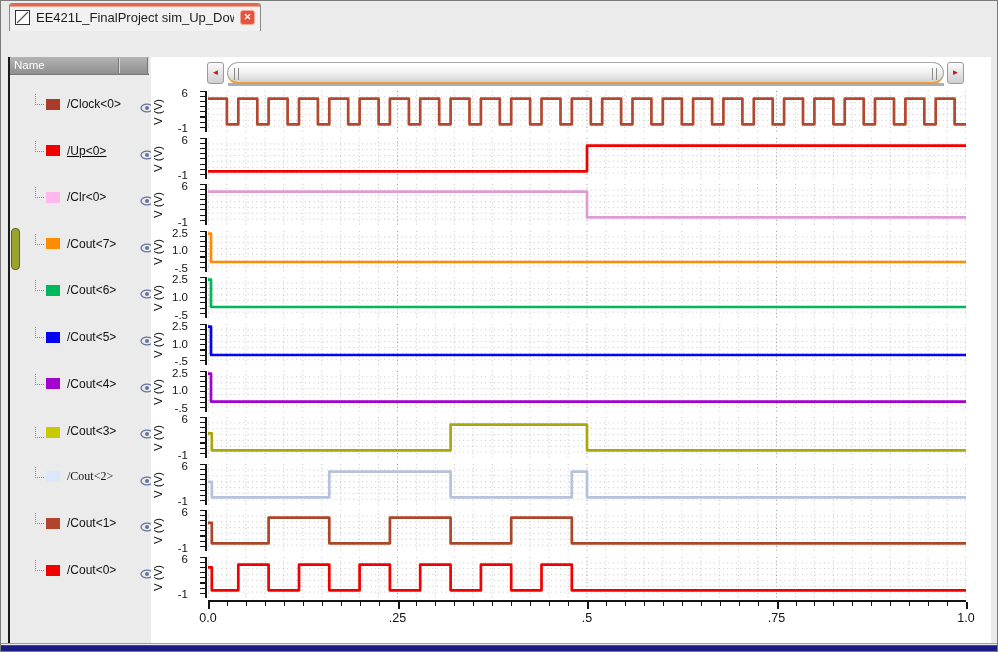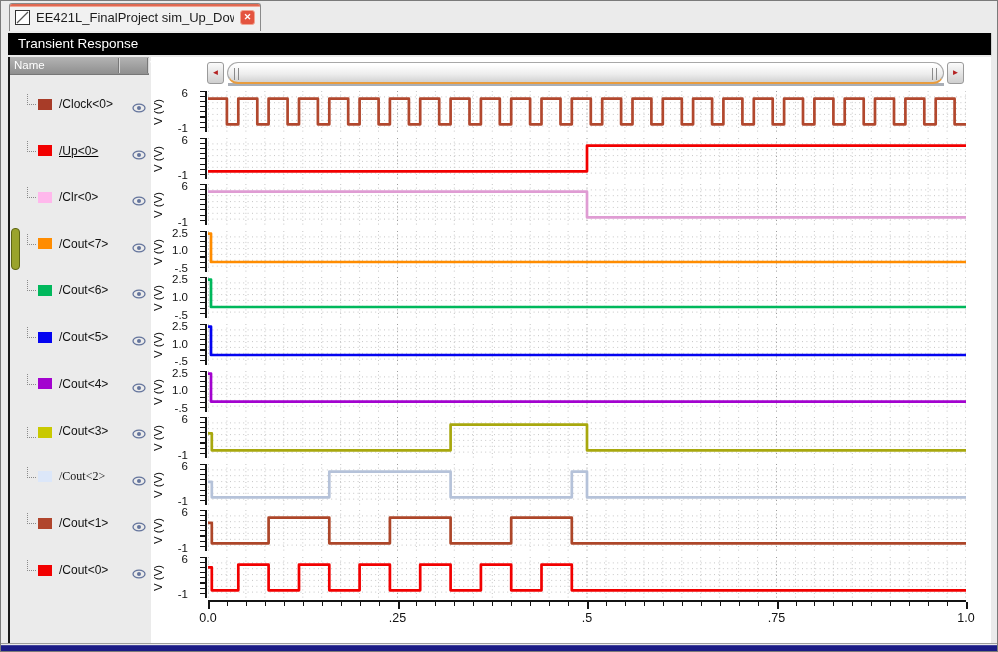--- a/index.html
+++ b/index.html
@@ -23,21 +23,21 @@
   .left-edge{position:absolute;left:7px;top:56px;width:2px;height:587px;background:#1a1a1a;}
   .grab-pill{position:absolute;left:10px;top:227px;width:9px;height:42px;background:#9aa32c;border:1px solid #5f6614;border-radius:4px;z-index:5;}
   .left-panel{position:absolute;left:9px;top:56px;width:139px;height:587px;background:#ebebeb;}
   .panel-header{position:absolute;left:0;top:0;width:100%;height:18px;
        background:linear-gradient(#b4b4b4,#8f8f8f);border-bottom:1px solid #777;
        color:#fff;font-size:11.5px;line-height:17px;}
   .panel-header .name-h{position:absolute;left:4px;top:0;}
   .panel-header .vis-h{position:absolute;left:112px;top:0;margin-left:28px;}
   .panel-header .sep{position:absolute;top:1px;width:1px;height:15px;background:#787878;box-shadow:1px 0 0 #d8d8d8;}
   .signal-list{position:absolute;left:0;top:18px;right:0;bottom:0;}
-  .sig-row{position:absolute;left:0;height:16px;width:100%;display:flex;align-items:center;}
+  .sig-row{position:absolute;left:8px;height:16px;width:100%;display:flex;align-items:center;}
   .tree{width:9px;height:11px;margin-left:17px;margin-top:-9px;border-left:1px dotted #8a8a8a;border-bottom:1px dotted #8a8a8a;}
   .swatch{width:14px;height:11px;margin-left:2px;flex:0 0 auto;}
   .sig-name{font-size:12px;color:#111;margin-left:7px;white-space:nowrap;}
   .eye{position:absolute;left:122px;top:3px;}
   
   .plot-region{position:absolute;left:150px;top:56px;width:840px;height:587px;background:#fff;}
   
   .hscroll{position:absolute;left:56px;top:5px;width:757px;height:22px;}
   .scroll-track-shadow{position:absolute;left:21px;right:20px;top:21px;height:3px;background:#a9aeb6;}
   .sbtn{position:absolute;top:0;width:17px;height:22px;background:linear-gradient(#fbfbfb,#cfcfcf);
@@ -75,21 +75,20 @@
 
   <div class="tab">
     <svg class="tab-icon" viewBox="0 0 15 15">
       <rect x="0.5" y="0.5" width="14" height="14" fill="#ffffff" stroke="#333333"></rect>
       <line x1="2" y1="13" x2="13" y2="2" stroke="#555555" stroke-width="1.2"></line>
     </svg>
     <span class="tab-title">EE421L_FinalProject sim_Up_Dow...</span>
     <span class="close-btn">✕</span>
   </div>
 
-  <div class="black-bar">Transient Response</div>
 
   <div class="left-edge"></div>
   <div class="grab-pill"></div>
 
   <div class="left-panel">
     <div class="panel-header">
       <span class="name-h">Name</span>
       <span class="sep" style="left:108px"></span>
       <span class="vis-h">Vis</span>
       <span class="sep" style="left:137px"></span>

